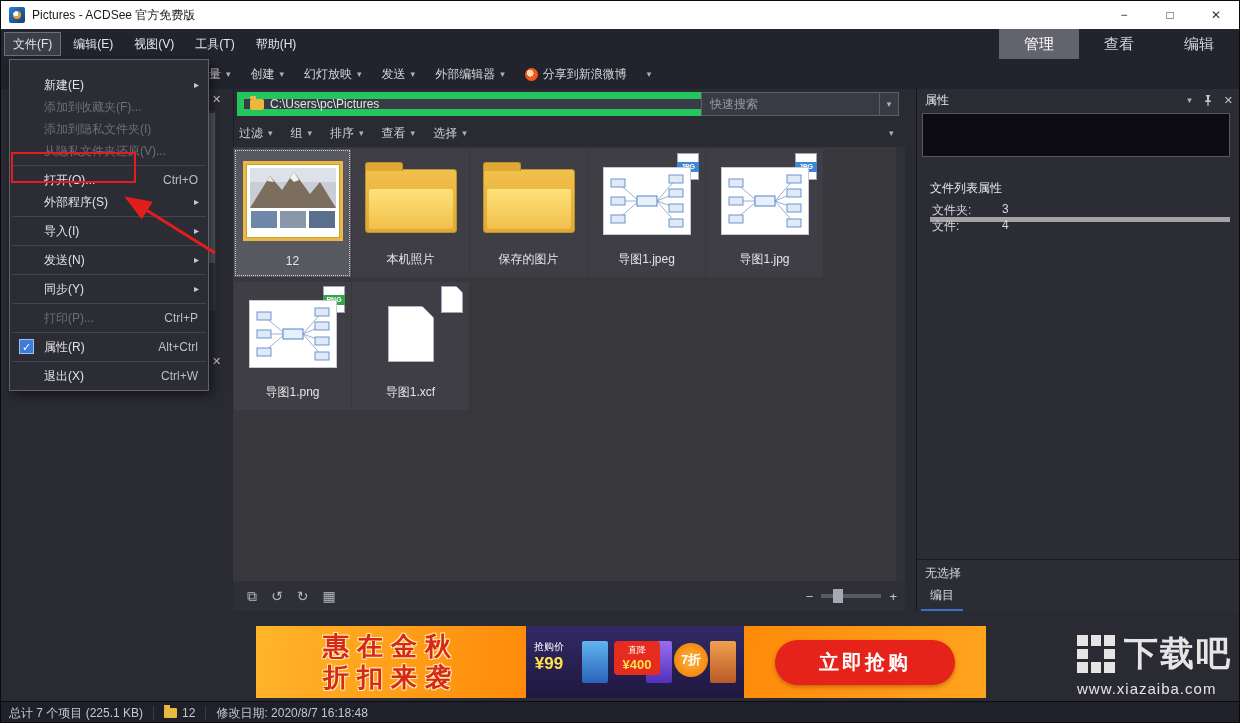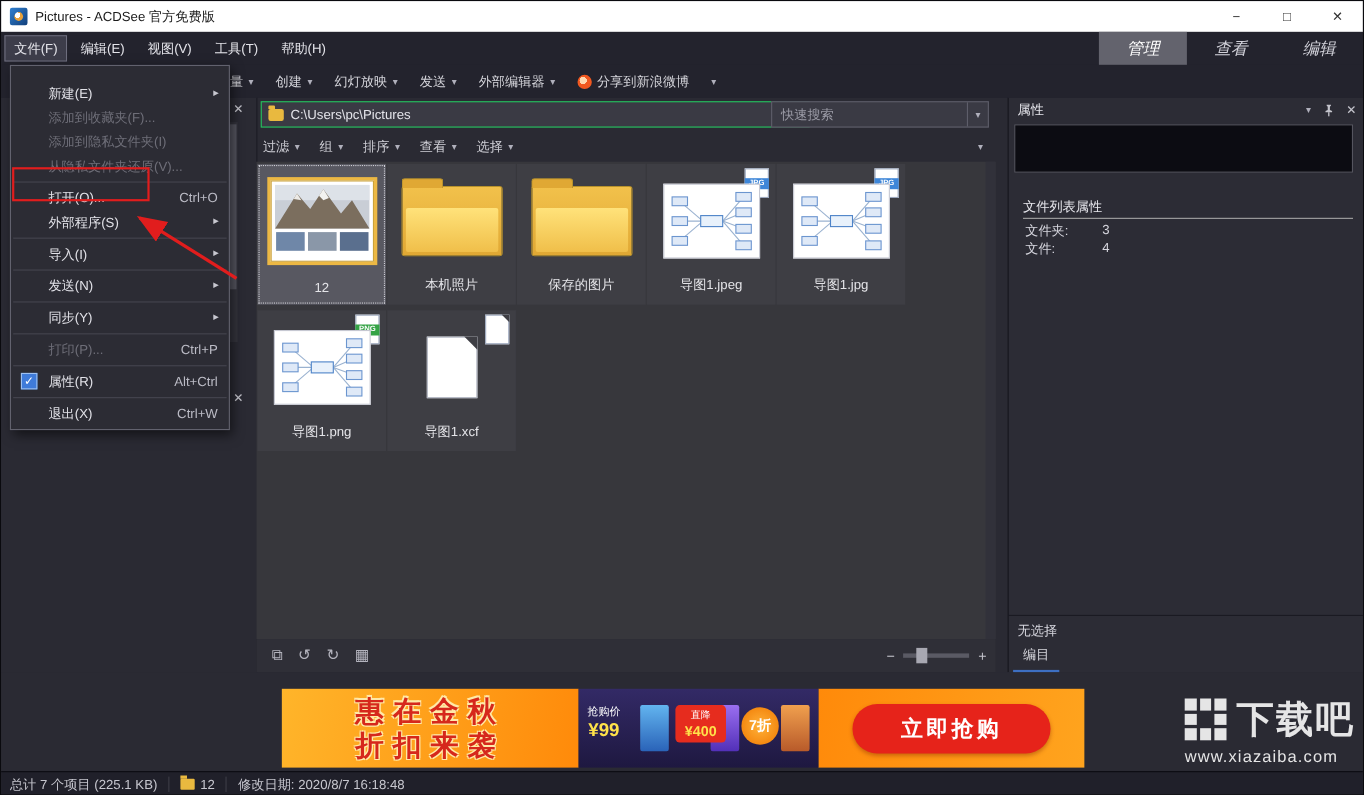--- a/index.html
+++ b/index.html
@@ -10,35 +10,35 @@
   .app-icon{width:16px;height:16px;margin-left:8px;border-radius:2px;background:linear-gradient(135deg,#2f7fd0,#123f7a);position:relative;flex:none;}
   .app-icon::after{content:"";position:absolute;left:4px;top:4px;width:8px;height:8px;border-radius:50%;background:radial-gradient(circle at 35% 35%,#ffffff 0 35%,#e8a13a 36% 100%);}
   .title-text{margin-left:7px;font-size:12px;}
   .win-controls{margin-left:auto;display:flex;height:100%;}
   .win-btn{width:46px;display:flex;align-items:center;justify-content:center;font-size:12px;color:#333;}
   
   .menubar{position:absolute;left:0;top:28px;width:100%;height:30px;background:#23232d;display:flex;align-items:center;}
   .menu-item{height:24px;line-height:24px;padding:0 9px;margin-left:3px;color:#e4e4ea;}
   .menu-item.active{background:#3d3d4a;box-shadow:inset 0 0 0 1px #6e6e7e;}
   .mode-buttons{margin-left:auto;display:flex;height:100%;}
-  .mode-btn{width:80px;display:flex;align-items:center;justify-content:center;font-size:15px;color:#d2d2da;font-style:italic;}
+  .mode-btn{width:80px;display:flex;align-items:center;justify-content:center;font-size:15px;color:#d2d2da;}
   .mode-btn.active{background:#63636d;color:#fff;}
   
   .toolbar{position:absolute;left:0;top:58px;width:100%;height:30px;background:#23232d;display:flex;align-items:center;padding-left:196px;box-sizing:border-box;}
   .tb-item{display:flex;align-items:center;gap:5px;color:#d4d4da;margin-right:20px;white-space:nowrap;}
   .caret{font-size:9px;color:#b0b0bc;}
   .weibo-icon{width:13px;height:13px;border-radius:50%;background:radial-gradient(circle at 40% 40%,#ffd9b0 0 30%,#f2581f 31% 100%);display:inline-block;flex:none;}
   
   .main-bg{position:absolute;left:0;top:88px;width:100%;height:522px;background:#2a2a33;}
   .left-panel{position:absolute;left:0;top:88px;width:232px;height:522px;background:#2a2a33;border-right:1px solid #1c1c24;}
   .lp-close{position:absolute;color:#c4c4cc;font-size:11px;cursor:default;}
   .lp-scroll{position:absolute;left:206px;top:22px;width:9px;height:200px;background:#34343d;}
   .lp-thumb{position:absolute;left:1px;top:2px;width:7px;height:150px;background:#555560;}
   
-  .addressbar-path{position:absolute;left:236px;top:91px;width:499px;height:24px;background:#3a3a44;border:1px solid #22c55e;display:flex;align-items:center;color:#e4e4ea;box-sizing:border-box;text-align:center;}
+  .addressbar-path{position:absolute;left:236px;top:91px;width:499px;height:24px;background:#3a3a44;border:7px solid #22c55e;display:flex;align-items:center;color:#e4e4ea;box-sizing:border-box;text-align:center;}
   .ab-folder{width:14px;height:11px;background:#e9b93f;border-radius:2px;margin:0 6px;position:relative;flex:none;}
   .ab-folder::before{content:"";position:absolute;top:-3px;left:0;width:6px;height:3px;background:#e9b93f;border-radius:1px 1px 0 0;}
   .ab-caret-box{margin-left:auto;width:18px;height:100%;display:flex;align-items:center;justify-content:center;border-left:1px solid #5e5e6a;}
   .search-box{position:absolute;left:700px;top:91px;width:198px;height:24px;background:#3a3a44;border:1px solid #5e5e6a;display:flex;align-items:center;color:#9b9ba6;box-sizing:border-box;}
   .search-box .sb-text{margin-left:8px;}
   
   .filterbar{position:absolute;left:238px;top:120px;height:24px;display:flex;align-items:center;gap:18px;color:#cfcfd6;}
   .fb-item{display:flex;align-items:center;gap:5px;}
   .fb-overflow{position:absolute;left:888px;top:120px;height:24px;display:flex;align-items:center;}
   
@@ -67,21 +67,21 @@
   .cf-icon{color:#b4b4be;font-size:14px;margin-left:14px;font-family:"DejaVu Sans",sans-serif;}
   .zoom{position:absolute;right:8px;top:0;height:30px;display:flex;align-items:center;gap:8px;}
   .zoom-track{position:relative;width:60px;height:4px;background:#5a5a64;}
   .zoom-thumb{position:absolute;left:12px;top:-5px;width:10px;height:14px;background:#a8a8b2;}
   .zoom-sign{color:#c4c4cc;font-size:13px;}
   
   .right-panel{position:absolute;left:915px;top:88px;width:325px;height:522px;background:#2c2c35;border-left:1px solid #15151d;box-sizing:border-box;}
   .rp-header{position:absolute;left:0;top:0;right:0;height:22px;display:flex;align-items:center;padding:0 8px;color:#e6e6ec;}
   .rp-icons{margin-left:auto;display:flex;align-items:center;gap:11px;color:#c4c4cc;}
   .rp-preview{position:absolute;left:5px;top:24px;width:306px;height:42px;background:#0c0c12;border:1px solid #55555f;}
-  .rp-sec{position:absolute;left:13px;top:91px;width:300px;border-bottom:1px solid #a3a3a3;padding-bottom:1px;color:#e8e8ee;}
+  .rp-sec{position:absolute;left:13px;top:91px;width:300px;border-bottom:5px solid #a3a3a3;padding-bottom:20px;color:#e8e8ee;}
   .rp-row{position:absolute;left:15px;color:#d6d6de;}
   .rp-val{position:absolute;left:70px;}
   .rp-hr{position:absolute;left:0;right:0;top:470px;border-top:1px solid #1a1a22;}
   .rp-sel{position:absolute;left:8px;top:476px;color:#d6d6de;}
   .rp-tabs{position:absolute;left:4px;top:496px;display:flex;gap:3px;flex-direction:column;}
   .rp-tab{padding:2px 9px;font-size:12px;color:#d6d6dc;}
   .rp-tab.active{background:#3d6fc2;color:#fff;}
   
   .file-menu{position:absolute;left:8px;top:58px;width:200px;background:#2c2c34;border:1px solid #62626e;box-shadow:3px 4px 10px rgba(0,0,0,.55);z-index:40;padding:14px 0 3px;box-sizing:border-box;}
   .fm-item{position:relative;height:22px;line-height:22px;padding-left:34px;color:#e2e2e8;white-space:nowrap;}

